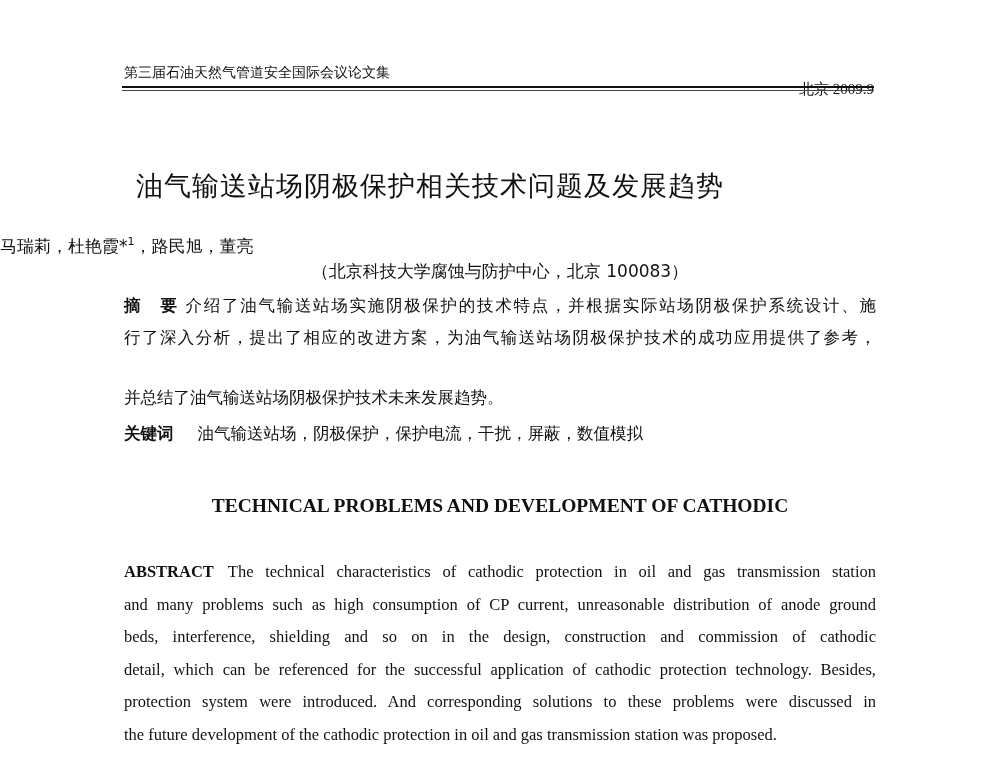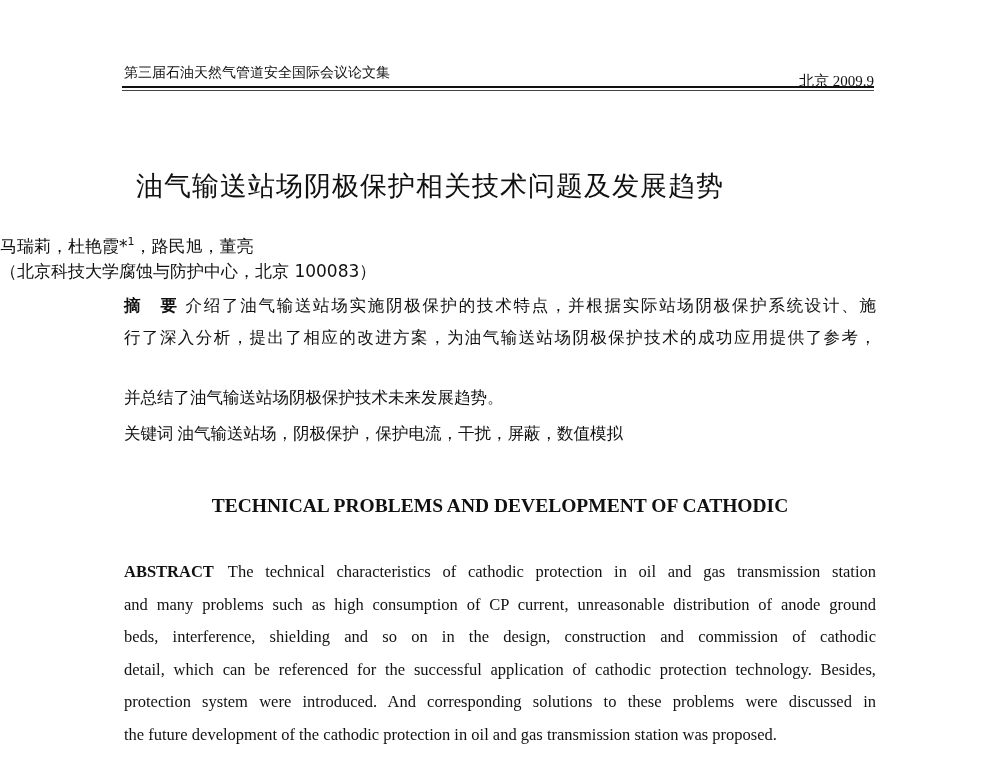--- a/index.html
+++ b/index.html
@@ -27,21 +27,21 @@
     .running-header .left {
       position: absolute;
       left: 0;
       top: 0;
       font-family: Liberation Serif, serif;
       letter-spacing: 0px;
     }
     .running-header .right {
       position: absolute;
       right: 0;
-      top: 8px;
+      top: 16px;
       font-family: "Liberation Serif", serif;
       font-size: 15px;
     }
     .header-rule {
       position: absolute;
       left: 122px;
       top: 86px;
       width: 752px;
       height: 0;
       border-top: 2px solid #111;
@@ -73,21 +73,21 @@
       font-family: "DejaVu Sans", "Liberation Sans", sans-serif;
       font-size: 17px;
       line-height: 26px;
     }
     .authors sup { font-size: 11px; }
     .affiliation {
       position: absolute;
       left: 0;
       top: 258px;
       width: 1000px;
-      text-align: left;
+      text-align: center;
       font-family: "DejaVu Sans", "Liberation Sans", sans-serif;
       font-size: 17px;
       line-height: 26px;
     }
     .abstract-cn {
       position: absolute;
       left: 124px;
       top: 290px;
       width: 752px;
       font-family: "DejaVu Sans", "Liberation Sans", sans-serif;
@@ -106,21 +106,21 @@
     .keywords {
       position: absolute;
       left: 124px;
       top: 418px;
       width: 752px;
       font-family: "DejaVu Sans", "Liberation Sans", sans-serif;
       font-size: 16.5px;
       line-height: 32px;
       white-space: nowrap;
     }
-    .keywords .label { font-weight: normal; margin-right: 4px; }
+    .keywords .label { font-weight: bold; margin-right: 24px; }
     .title-en {
       position: absolute;
       left: 0;
       top: 490px;
       width: 1000px;
       text-align: center;
       font-family: "Liberation Serif", serif;
       font-weight: bold;
       font-size: 19.5px;
       line-height: 32px;

